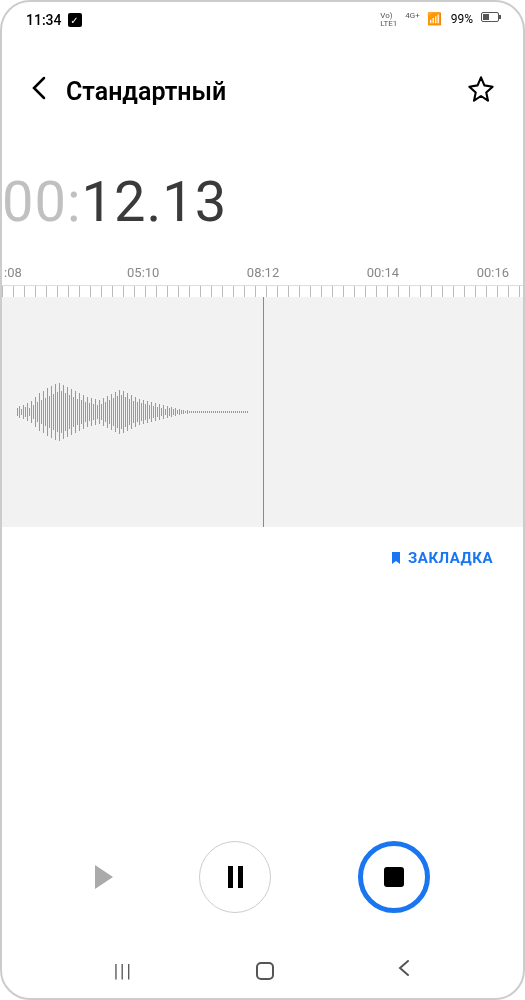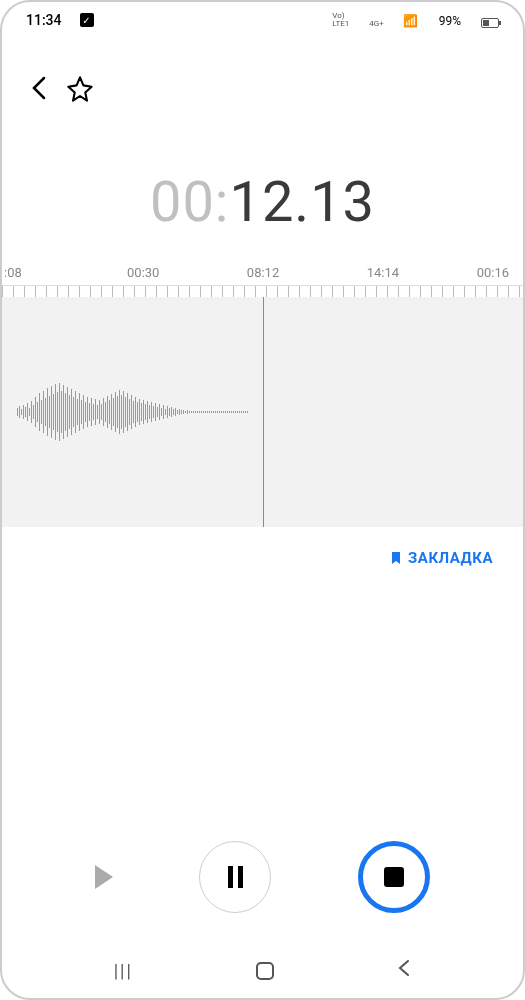--- a/index.html
+++ b/index.html
@@ -21,27 +21,27 @@
       display: flex;
       justify-content: space-between;
       align-items: center;
       padding: 10px 24px 6px;
       font-size: 14px;
       color: #000;
     }
     .status-left {
       display: flex;
       align-items: center;
-      gap: 18px;
+      gap: 6px;
       font-weight: 500;
     }
     .status-right {
       display: flex;
-      align-items: flex-end;
-      gap: 20px;
+      align-items: flex-start;
+      gap: 8px;
       font-size: 12px;
     }
     .status-icons {
       font-size: 8px;
       line-height: 1;
       color: #555;
     }
     .header {
       display: flex;
       align-items: center;
@@ -54,21 +54,21 @@
     }
     .title {
       font-size: 25px;
       font-weight: 600;
       flex: 1;
     }
     .star-icon {
       font-size: 26px;
     }
     .timer-area {
-      text-align: center;
+      text-align: left;
       padding: 40px 0 30px;
     }
     .timer {
       font-size: 56px;
       font-weight: 400;
       letter-spacing: 1px;
     }
     .timer-gray {
       color: #c0c0c0;
     }
@@ -278,38 +278,39 @@
       </span>
   </div>
 </div>
 
 <div class="header">
   <span class="back-btn">
     <svg width="18" height="28" viewBox="0 0 18 28">
         <path d="M14 4 L4 14 L14 24" stroke="#000" stroke-width="2.5" fill="none" stroke-linecap="round"></path>
       </svg>
   </span>
+  <span class="title">Стандартный</span>
   <span class="star-icon">
     <svg width="28" height="28" viewBox="0 0 24 24">
         <path d="M12 2l2.9 6.9L22 10l-5.5 5 1.5 7L12 18l-6 4 1.5-7L2 10l7.1-1.1z" stroke="#000" stroke-width="1.8" fill="none" stroke-linejoin="round"></path>
       </svg>
   </span>
 </div>
 
 <div class="timer-area">
   <div class="timer">
     <span class="timer-gray">00:</span><span class="timer-dark">12.13</span>
   </div>
 </div>
 
 <div class="timeline-labels">
   <span style="left:2px">:08</span>
-  <span style="left:24%">00:30</span>
+  <span style="left:24%">05:10</span>
   <span style="left:47%">08:12</span>
-  <span style="left:70%">14:14</span>
+  <span style="left:70%">00:14</span>
   <span style="right:14px">00:16</span>
 </div>
 <div class="ticks"></div>
 
 <div class="waveform-area">
   <div class="waveform" id="waveform">
       <div class="wave-bar" style="height: 8px;"></div>
       <div class="wave-bar" style="height: 12px;"></div>
       <div class="wave-bar" style="height: 6px;"></div>
       <div class="wave-bar" style="height: 14px;"></div>

